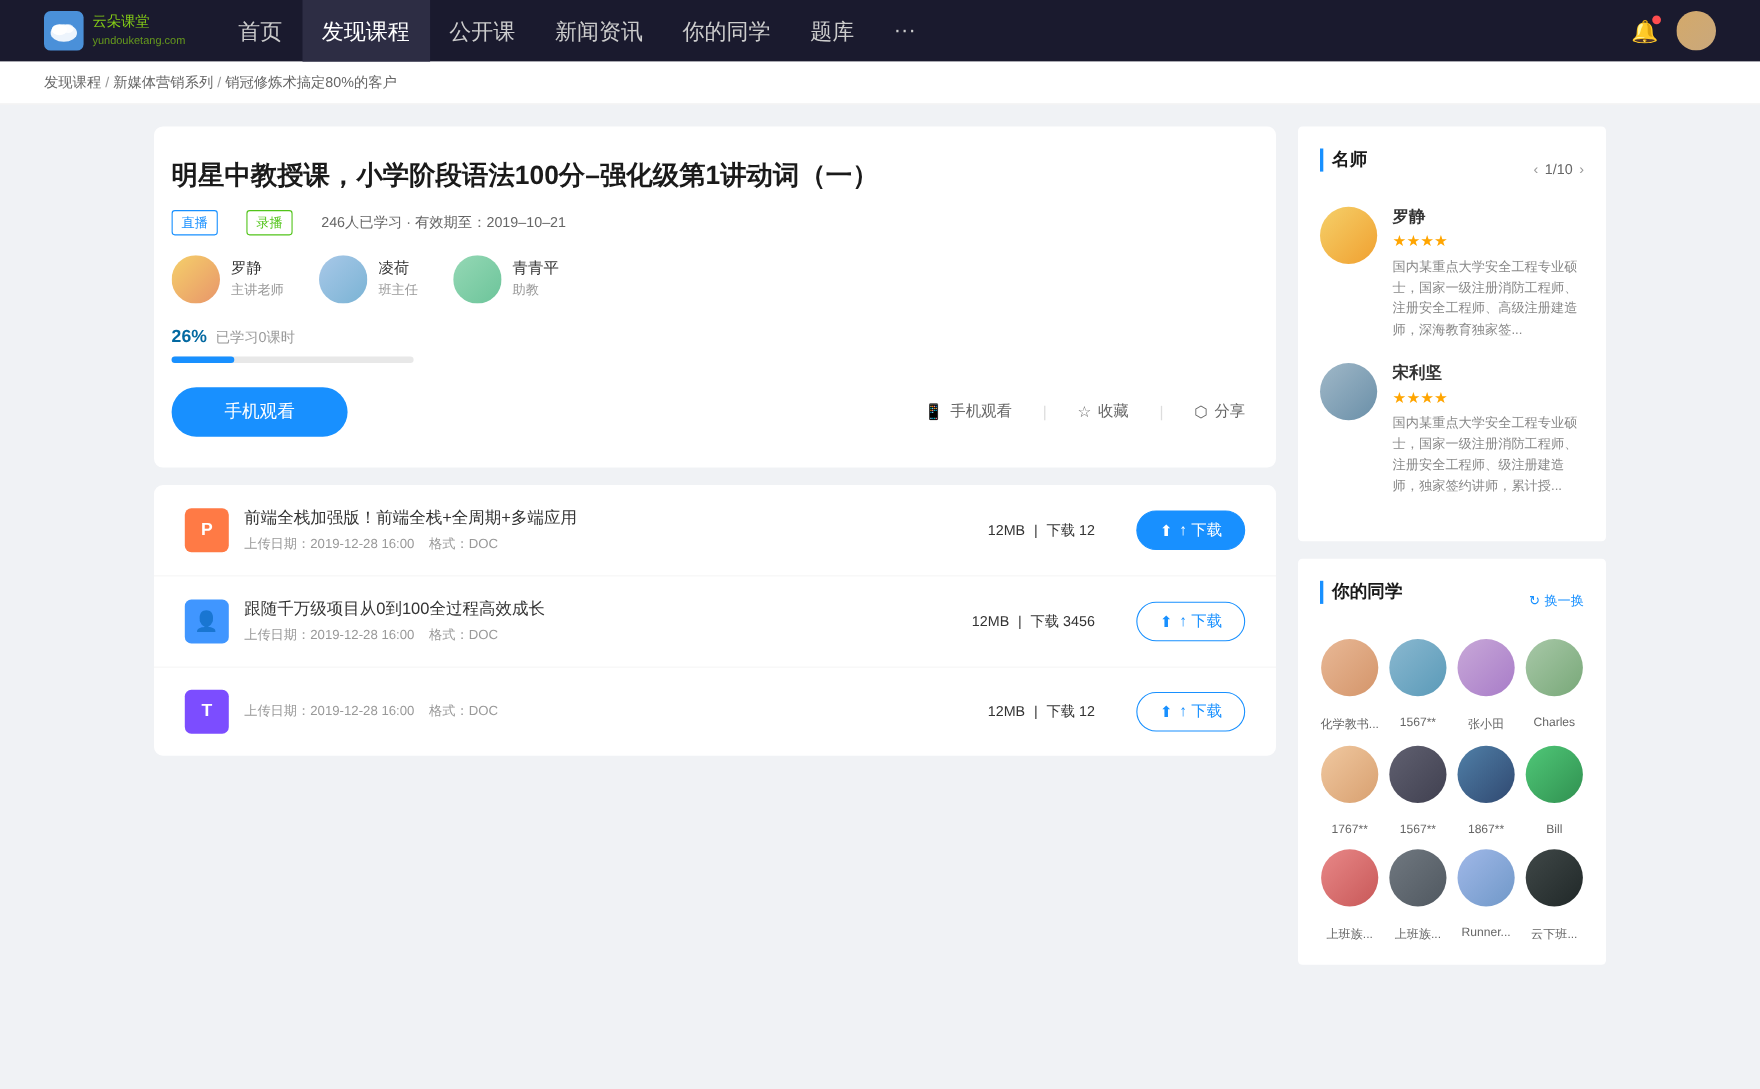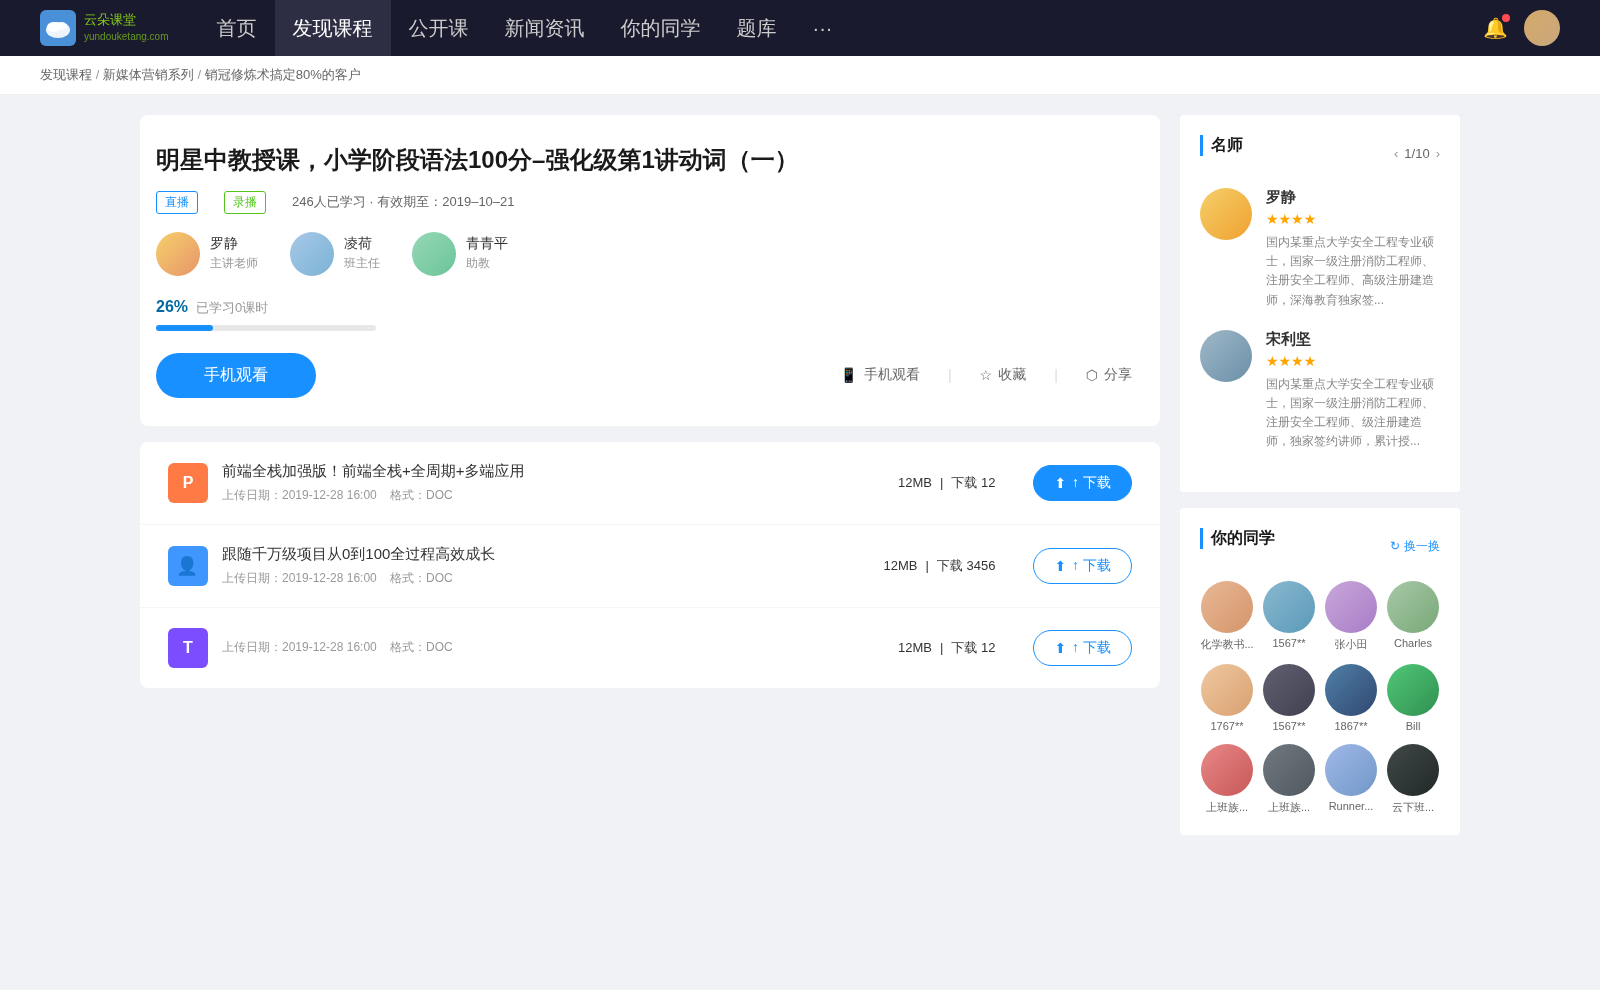--- a/index.html
+++ b/index.html
@@ -87,21 +87,21 @@
     .teacher-entry-avatar { width: 52px; height: 52px; border-radius: 50%; flex-shrink: 0; overflow: hidden; }
     .t-av1 { background: linear-gradient(135deg, #f5d06a, #f0a030); }
     .t-av2 { background: linear-gradient(135deg, #a0b8c8, #6a8fa8); }
     .teacher-entry-info { flex: 1; }
     .teacher-entry-name { font-size: 15px; font-weight: 600; color: #333; margin-bottom: 4px; }
     .stars { color: #ffa500; font-size: 14px; margin-bottom: 6px; }
     .teacher-entry-desc { font-size: 12px; color: #888; line-height: 1.6; }
     .section-header { display: flex; align-items: center; margin-bottom: 16px; }
     .refresh-btn { margin-left: auto; color: #1890ff; font-size: 12px; cursor: pointer; display: flex; align-items: center; gap: 4px; }
     .classmates-grid { display: grid; grid-template-columns: repeat(4, 1fr); gap: 12px 8px; }
-    .classmate { display: flex; flex-direction: column; align-items: center; gap: 4px; }
+    .classmate { display: flex; flex-direction: column; align-items: center; gap: 18px; }
     .classmate-avatar { width: 52px; height: 52px; border-radius: 50%; overflow: hidden; }
     .classmate-name { font-size: 11px; color: #666; text-align: center; }
     .cm1 { background: linear-gradient(135deg, #e8b896, #d4956a); }
     .cm2 { background: linear-gradient(135deg, #8ab8d0, #5a9ab8); }
     .cm3 { background: linear-gradient(135deg, #c8a8d8, #a87cc8); }
     .cm4 { background: linear-gradient(135deg, #a8c8a8, #78a878); }
     .cm5 { background: linear-gradient(135deg, #f0c8a0, #d8a070); }
     .cm6 { background: linear-gradient(135deg, #606070, #404050); }
     .cm7 { background: linear-gradient(135deg, #5080a8, #304870); }
     .cm8 { background: linear-gradient(135deg, #50c878, #309050); }

